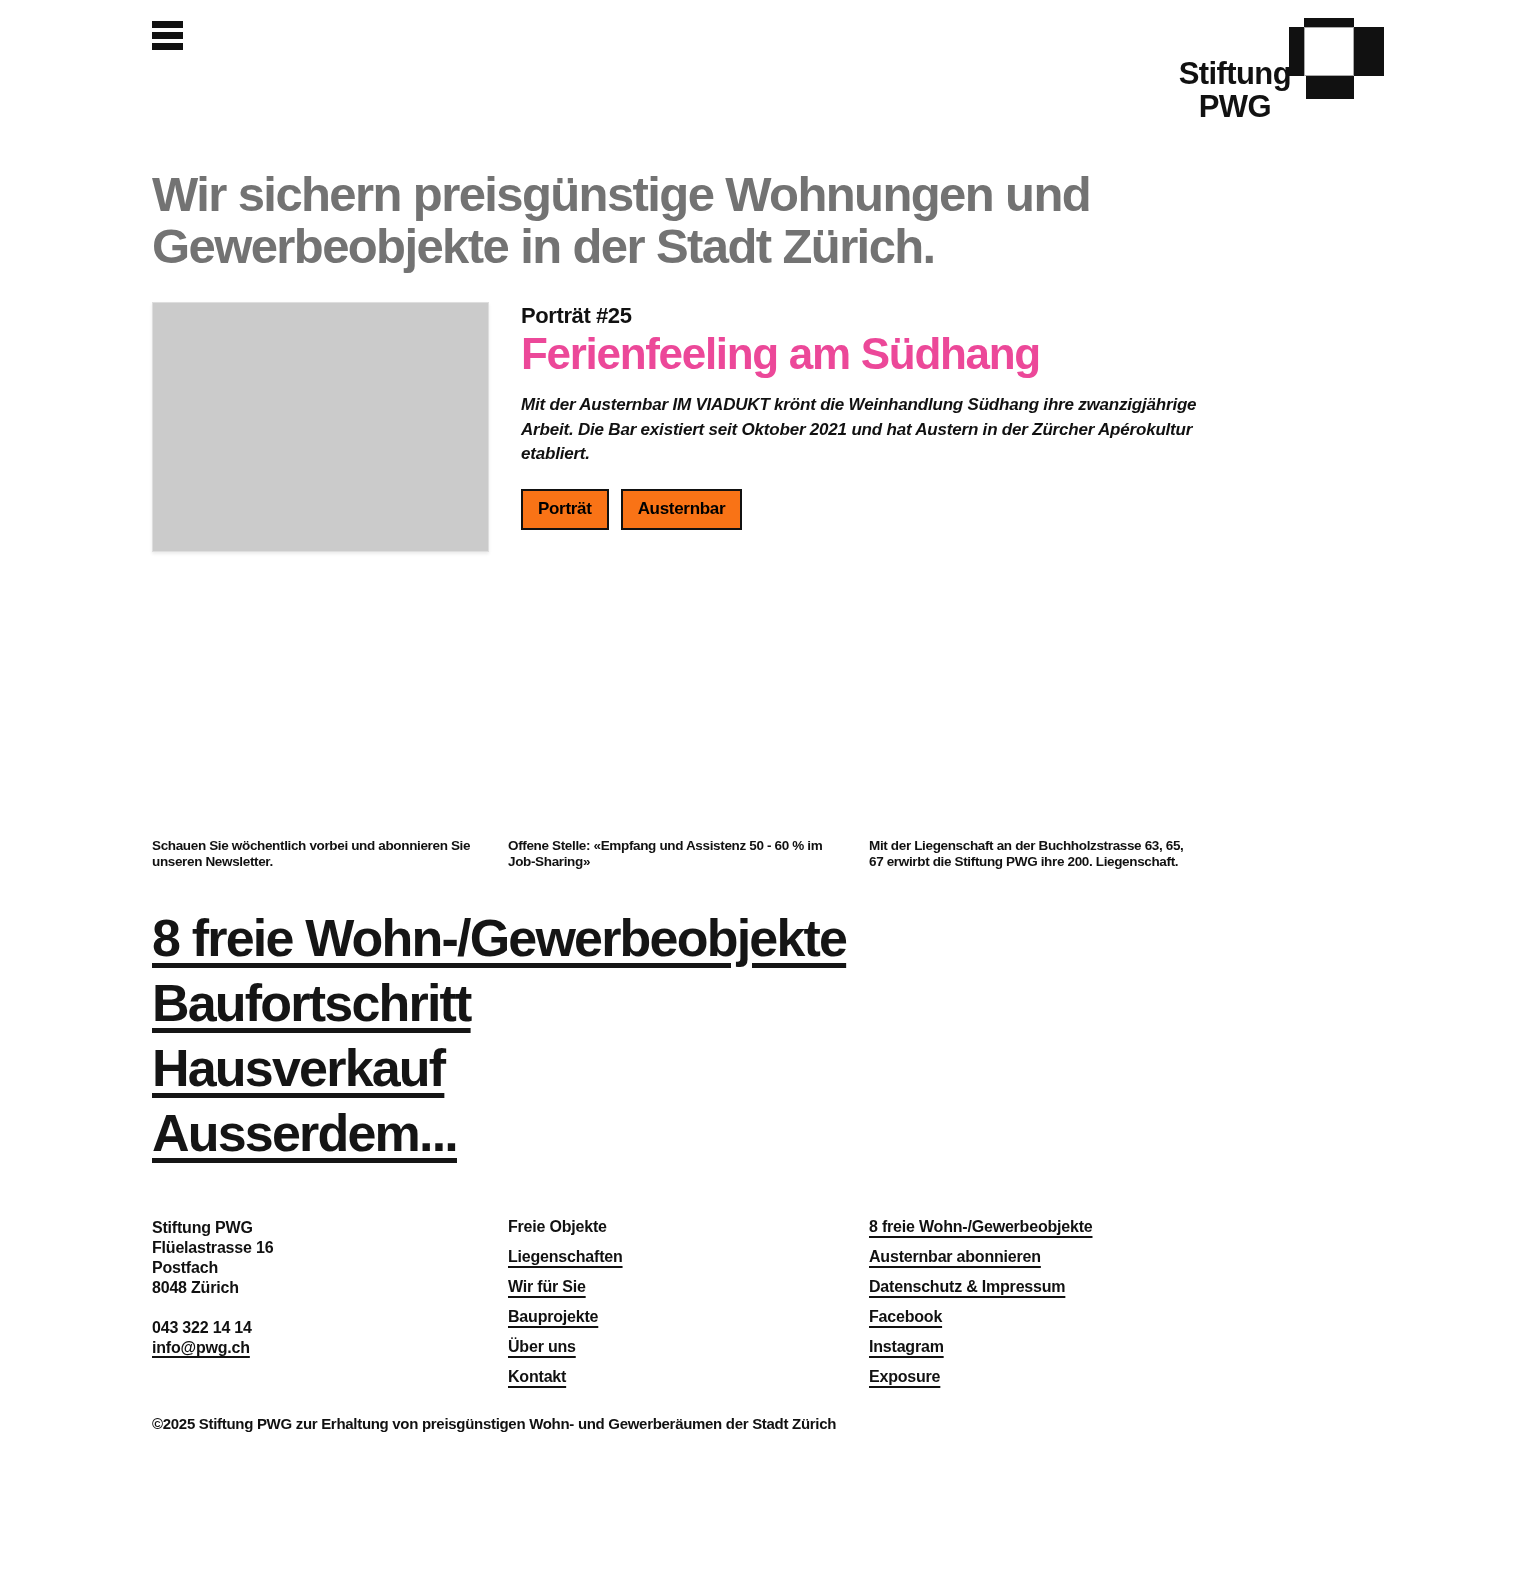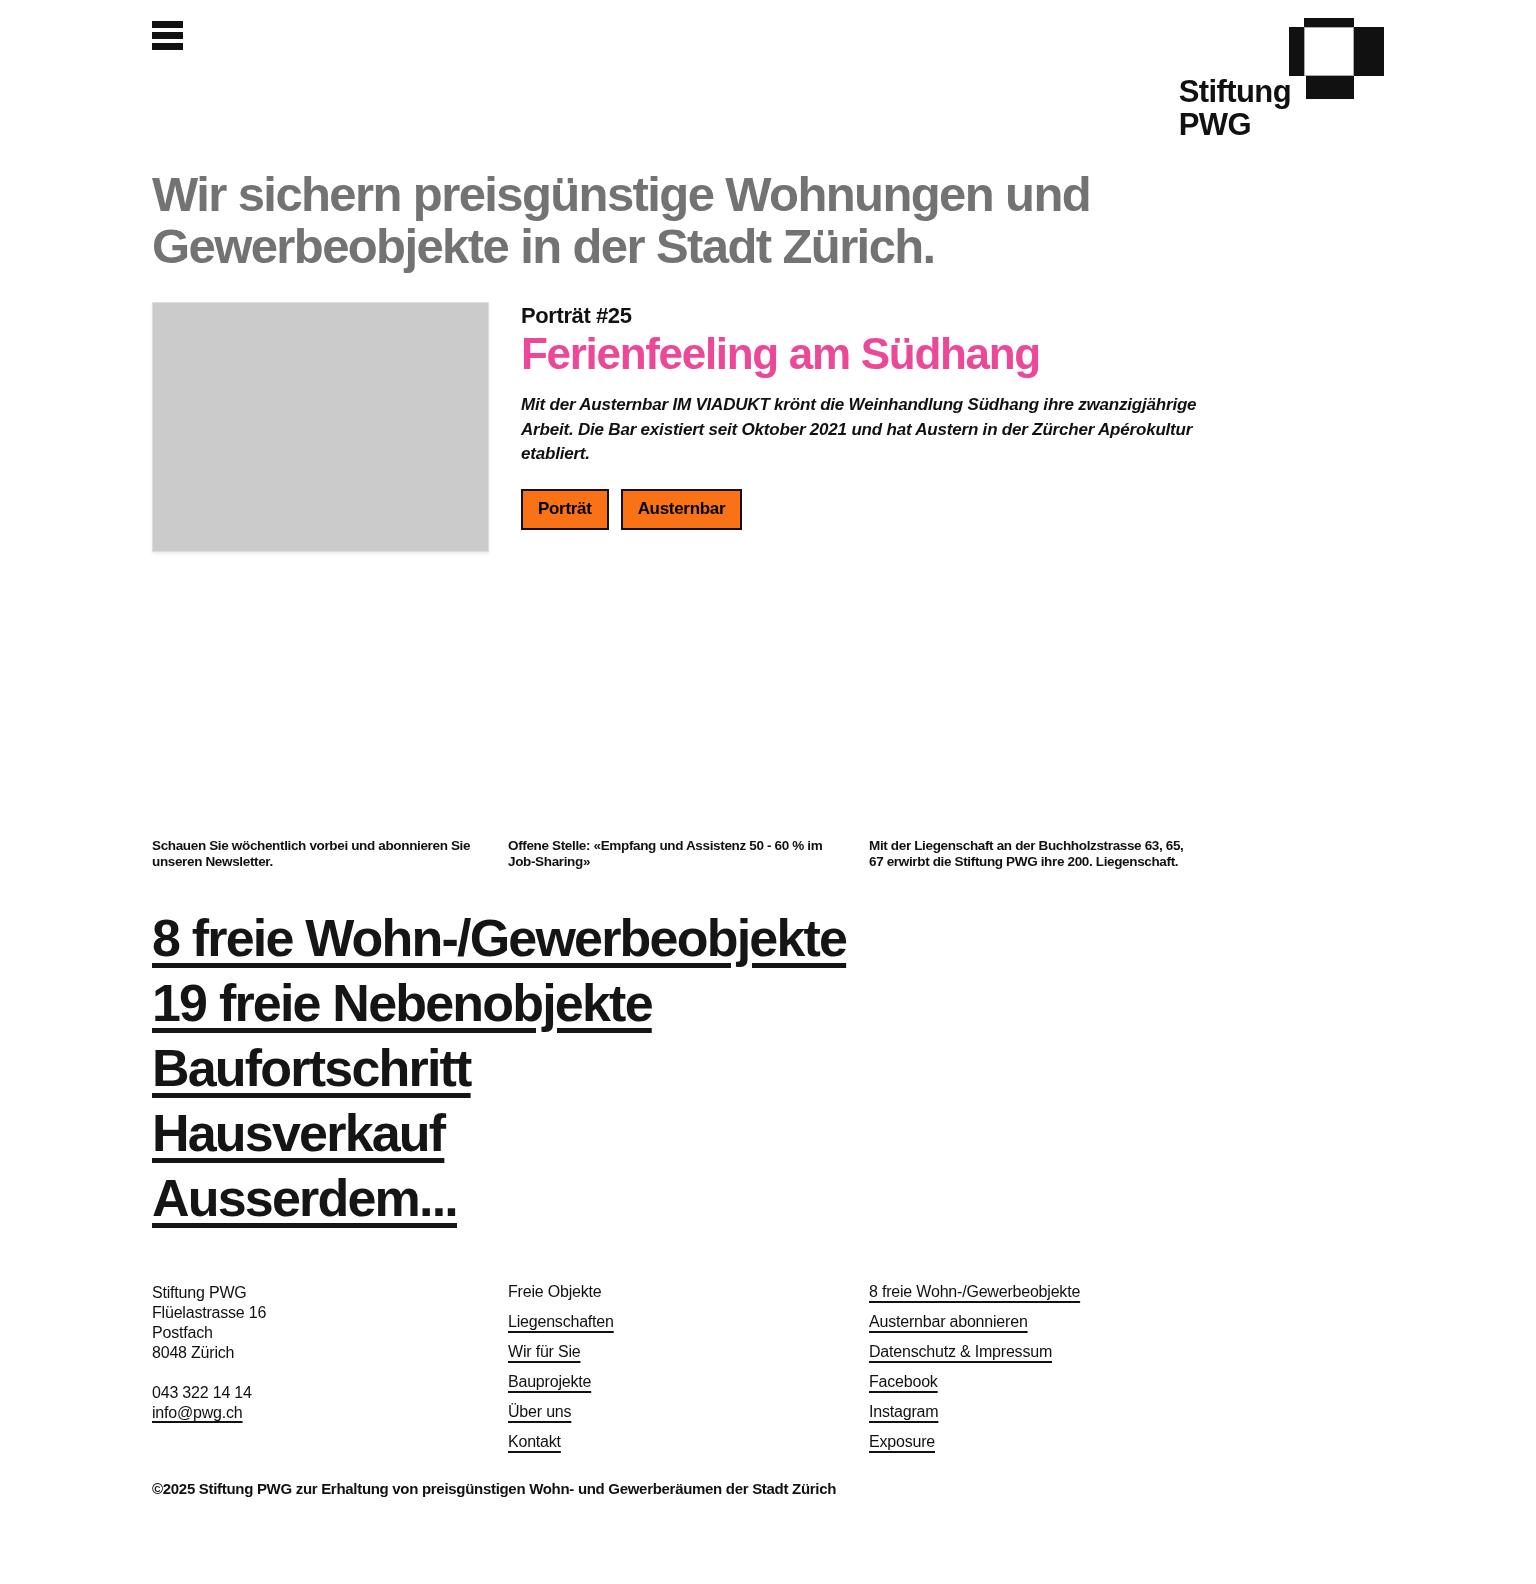--- a/index.html
+++ b/index.html
@@ -20,22 +20,22 @@
   .header { position: relative; height: 146px; }
   .hamburger {
     position: absolute; left: 152px; top: 21px;
     width: 31px; height: 29px; cursor: pointer;
     display: flex; flex-direction: column; justify-content: space-between;
   }
   .hamburger span { display: block; width: 100%; height: 7px; background: #111; }
 
   .logo { position: absolute; top: 18px; right: 152px; display: flex; align-items: flex-start; cursor: pointer; }
   .logo-text {
-    margin-top: 57px; margin-right: -2px;
-    text-align: left; font-weight: bold;
+    margin-top: 39px; margin-right: -2px;
+    text-align: center; font-weight: bold;
     font-size: 31px; line-height: 33px; letter-spacing: -0.6px;
   }
   .logo-mark { position: relative; width: 95px; height: 82px; }
   .logo-mark .bar { position: absolute; background: #111; }
   .lm-top    { left: 15px; top: 0;    width: 50px; height: 9px; }
   .lm-left   { left: 0;    top: 9px;  width: 15px; height: 49px; }
   .lm-center { position: absolute; left: 15px; top: 9px; width: 50px; height: 49px;
                background: #fff; border: 1px solid #a9a9a9; }
   .lm-right  { left: 65px; top: 9px;  width: 30px; height: 49px; }
   .lm-bottom { left: 17px; top: 58px; width: 48px; height: 23px; }
@@ -86,21 +86,21 @@
     font-size: 52px; line-height: 65px; font-weight: bold; letter-spacing: -1.8px;
     color: #151515; text-decoration: underline;
     text-decoration-thickness: 4.5px; text-underline-offset: 7px;
     cursor: pointer;
   }
 
   
   .footer {
     margin: 52px 152px 0;
     display: grid; grid-template-columns: 322px 327px 325px; column-gap: 34px;
-    font-size: 16px; font-weight: normal; letter-spacing: -0.2px;
+    font-size: 16px; font-weight: bold; letter-spacing: -0.2px;
   }
   .address-line { line-height: 20px; }
   .footer-phone { margin-top: 20px; line-height: 20px; }
   .footer-email {
     display: table; line-height: 20px; text-decoration: underline;
     text-decoration-thickness: 2px; text-underline-offset: 3px; cursor: pointer;
   }
   .footer-heading { line-height: 17px; margin-bottom: 13px; }
   .footer-link {
     display: table; line-height: 17px; margin-bottom: 13px;
@@ -156,21 +156,20 @@
   </section>
 
   <section class="teasers">
     <div class="teaser">Schauen Sie wöchentlich vorbei und abonnieren Sie unseren Newsletter.</div>
     <div class="teaser">Offene Stelle: «Empfang und Assistenz 50 - 60 % im Job-Sharing»</div>
     <div class="teaser">Mit der Liegenschaft an der Buchholzstrasse 63, 65, 67 erwirbt die Stiftung PWG ihre 200. Liegenschaft.</div>
   </section>
 
   <nav class="quick-links">
     <a class="quick-link">8 freie Wohn-/Gewerbeobjekte</a>
-    <a class="quick-link">19 freie Nebenobjekte</a>
     <a class="quick-link">Baufortschritt</a>
     <a class="quick-link">Hausverkauf</a>
     <a class="quick-link">Ausserdem...</a>
   </nav>
 </main>
 
 <footer class="footer">
   <div>
     <div class="address-line">Stiftung PWG</div>
     <div class="address-line">Flüelastrasse 16</div>

